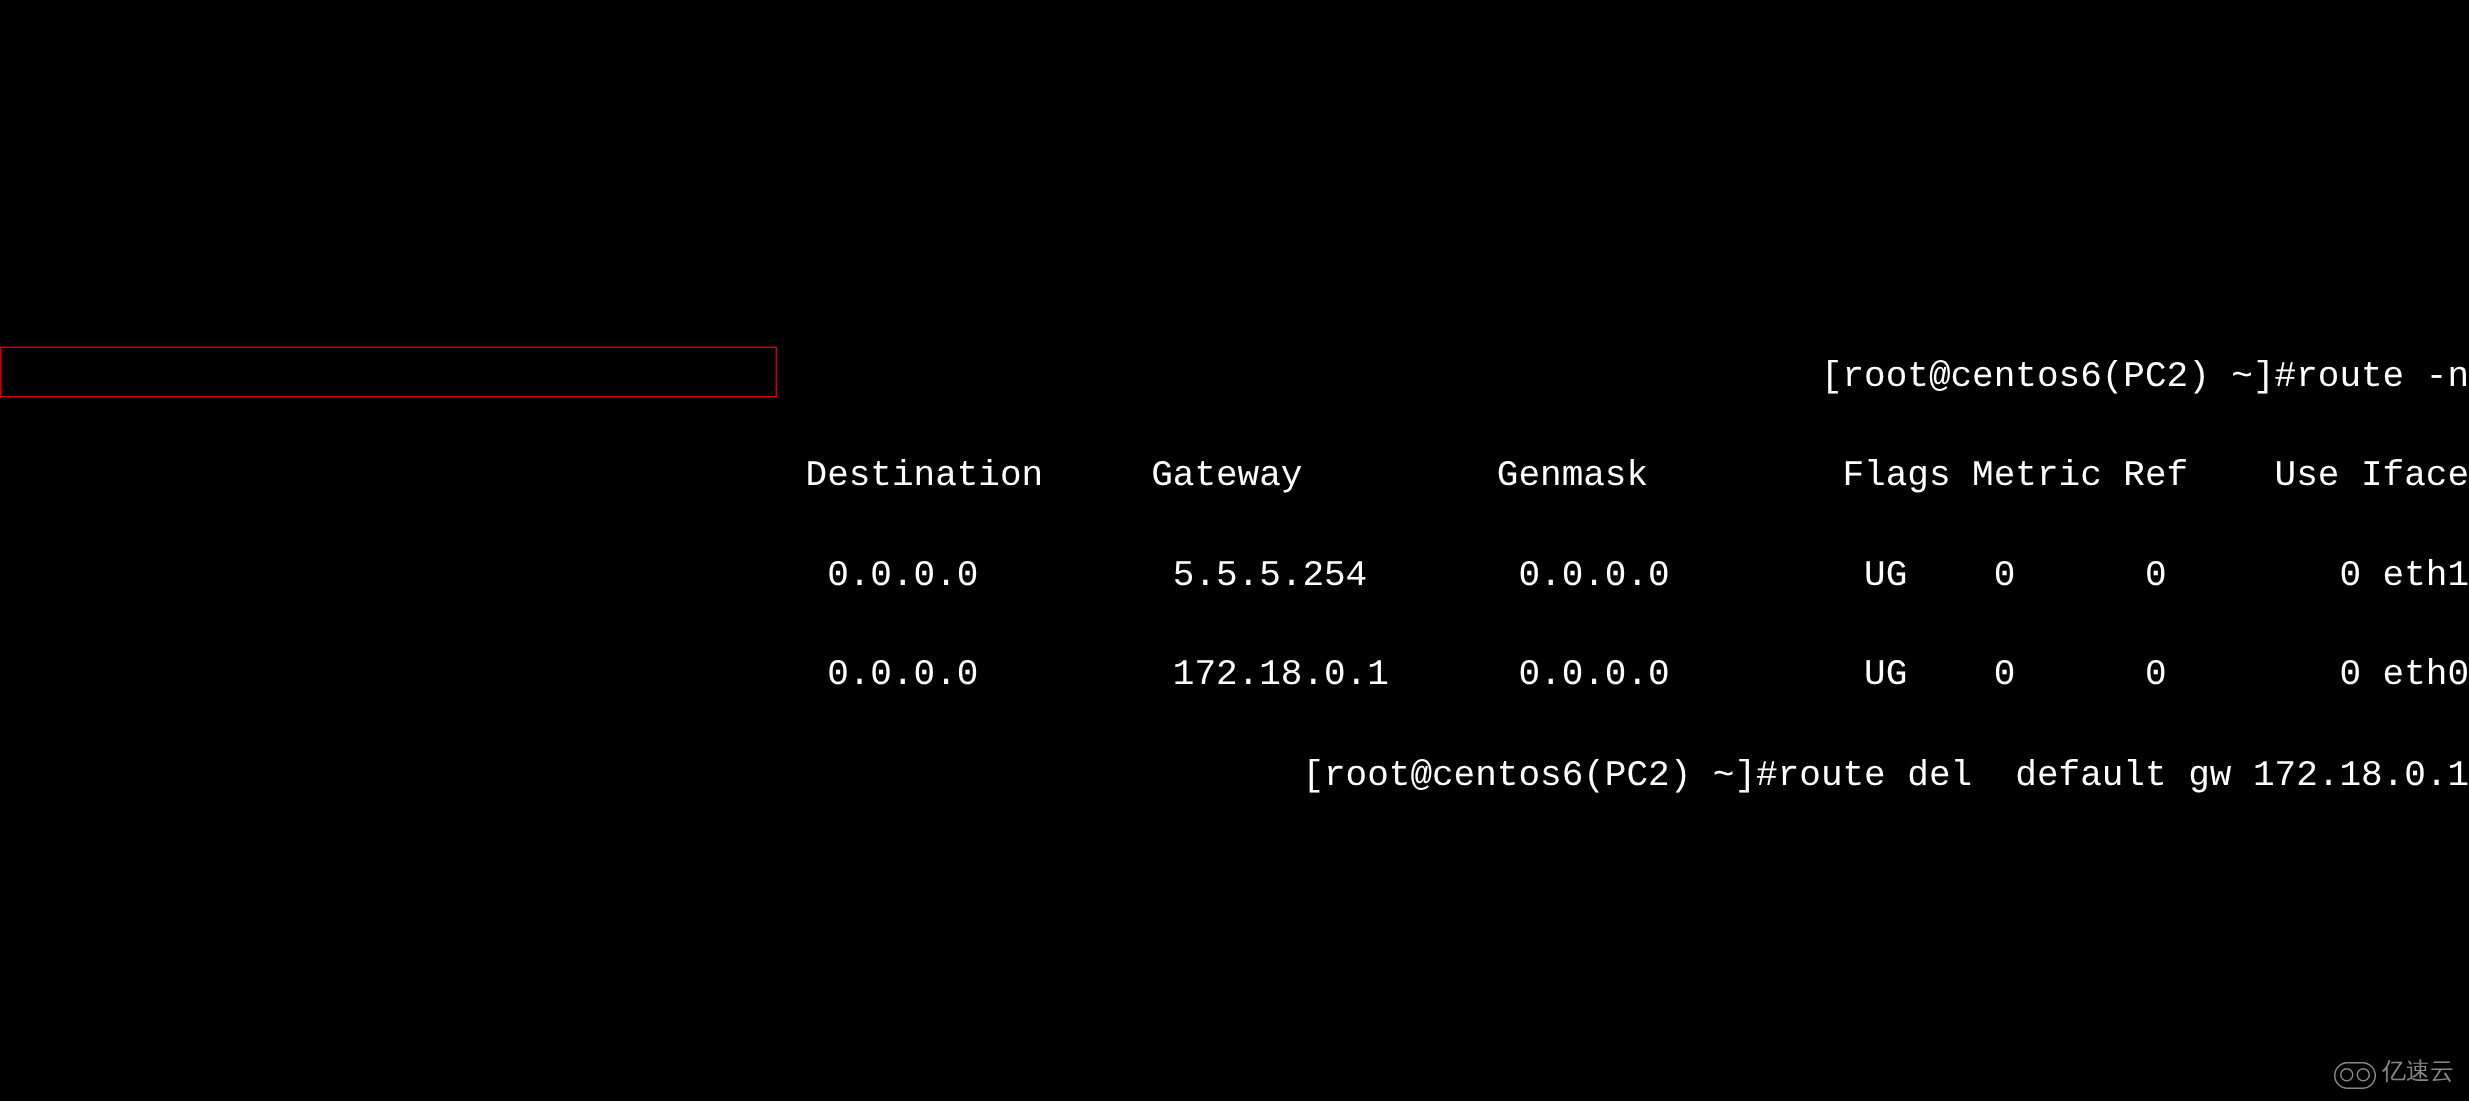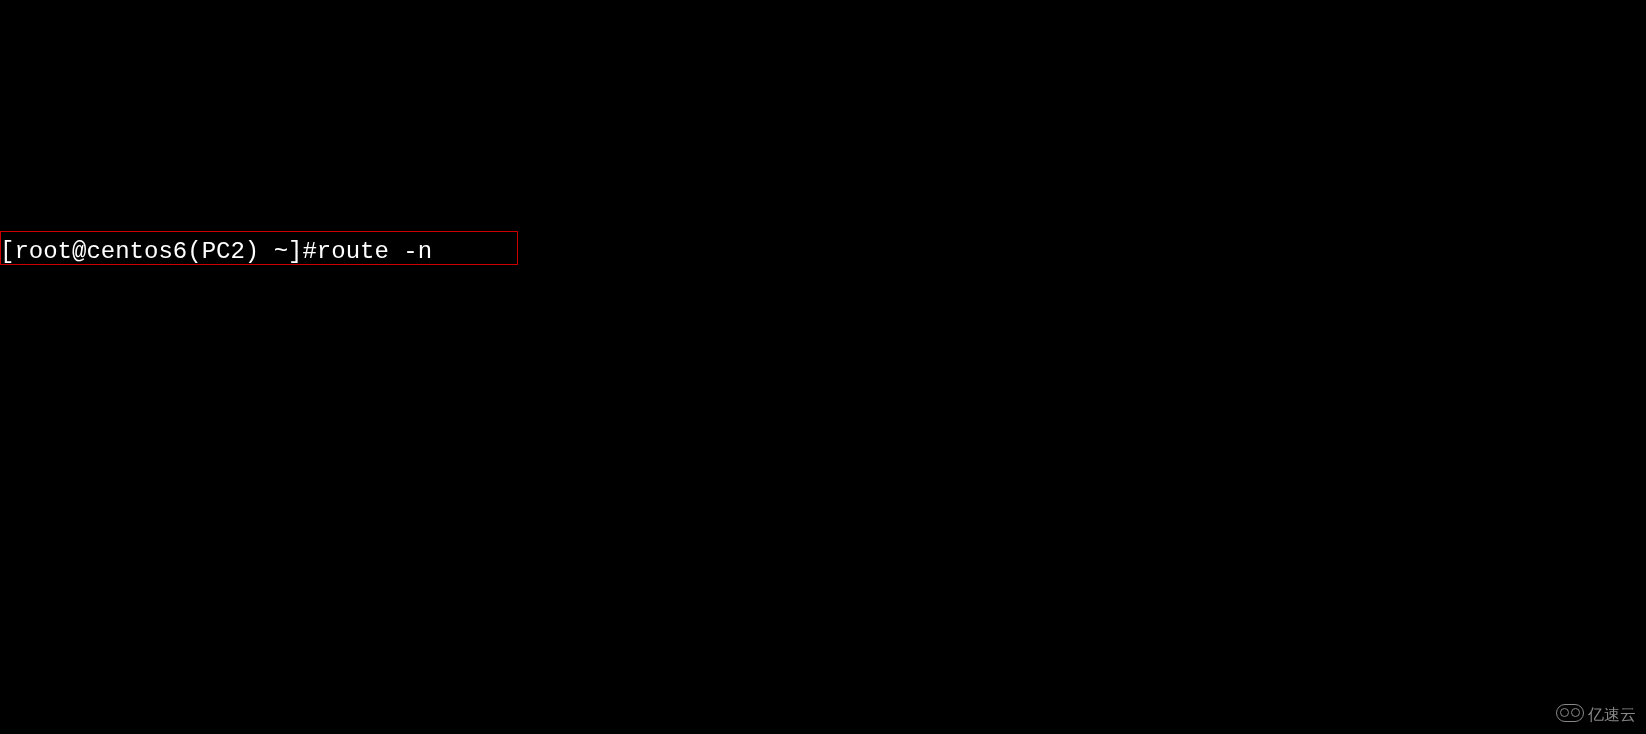--- a/index.html
+++ b/index.html
@@ -23,21 +23,21 @@
       padding: 0;
     }
     .watermark {
       position: absolute;
       right: 10px;
       bottom: 8px;
       color: #888888;
       font-size: 16px;
       font-family: 'Microsoft YaHei', sans-serif;
       display: flex;
-      align-items: flex-start;
+      align-items: flex-end;
       gap: 4px;
     }
     .watermark-icon {
       width: 28px;
       height: 18px;
       border: 1.5px solid #888888;
       border-radius: 10px;
       position: relative;
       display: inline-block;
     }
@@ -49,35 +49,40 @@
       height: 7px;
       border: 1.5px solid #888888;
       border-radius: 50%;
       top: 3px;
     }
     .watermark-icon::before { left: 3px; }
     .watermark-icon::after { right: 3px; }
     .line {
       display: block;
       height: 33px;
+      text-align: right;
     }
     .red-box-overlay {
       position: absolute;
       border: 1px solid #cc0000;
       pointer-events: none;
     }
   </style>
 </head>
 <body>
 
 
 
 <div class="terminal">
 <span class="line"></span>
 <span class="line"><span>[root@centos6(PC2) ~]#</span><span>route -n</span></span>
+<span class="line">Destination     Gateway         Genmask         Flags Metric Ref    Use Iface</span>
+<span class="line">0.0.0.0         5.5.5.254       0.0.0.0         UG    0      0        0 eth1</span>
+<span class="line">0.0.0.0         172.18.0.1      0.0.0.0         UG    0      0        0 eth0</span>
+<span class="line"><span>[root@centos6(PC2) ~]#</span><span>route del  default gw 172.18.0.1</span></span>
 
 
 
 
 
 
 
 
 
 

